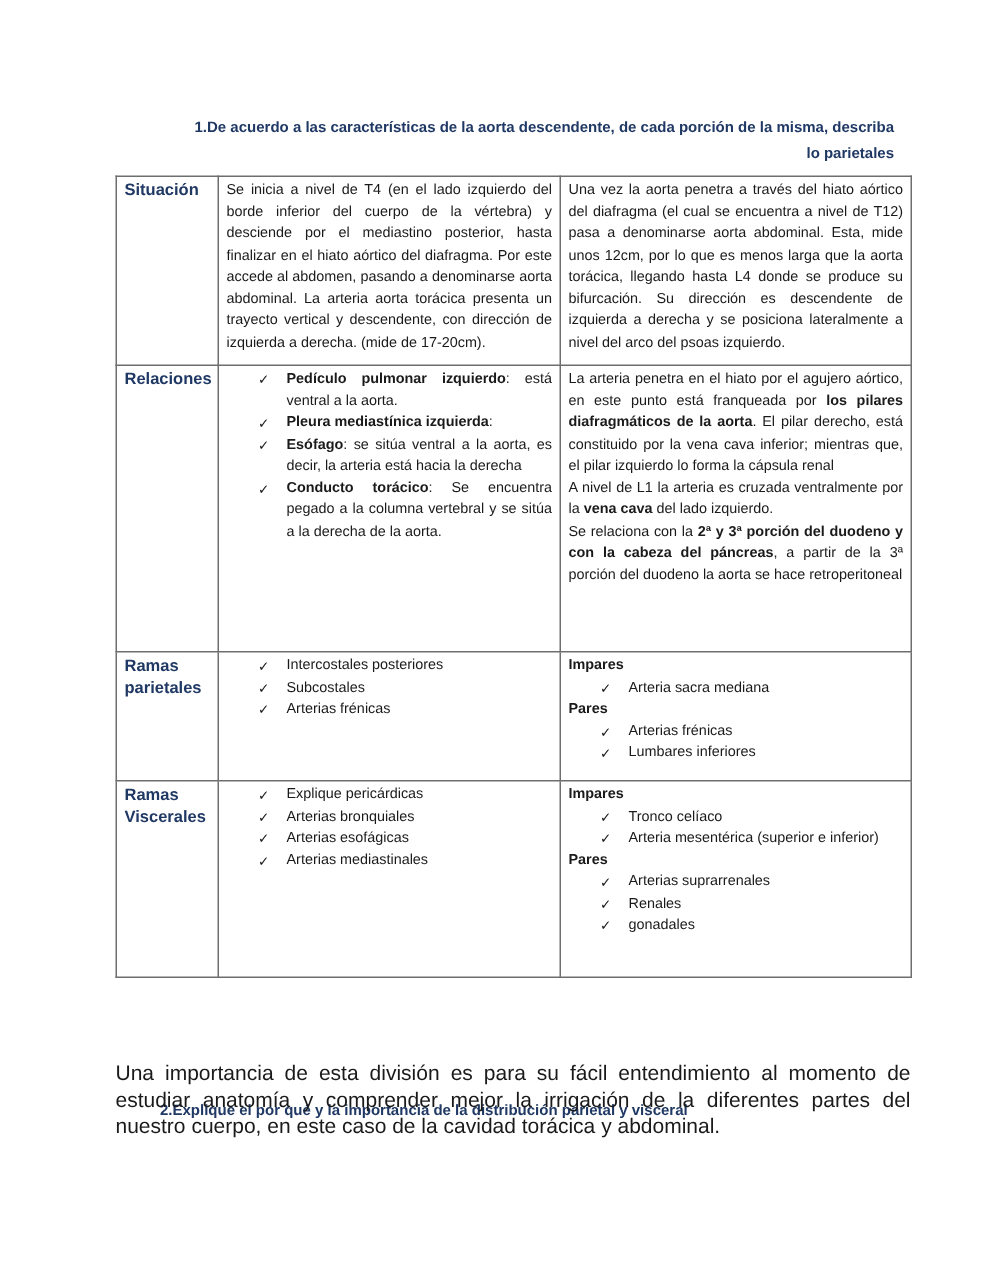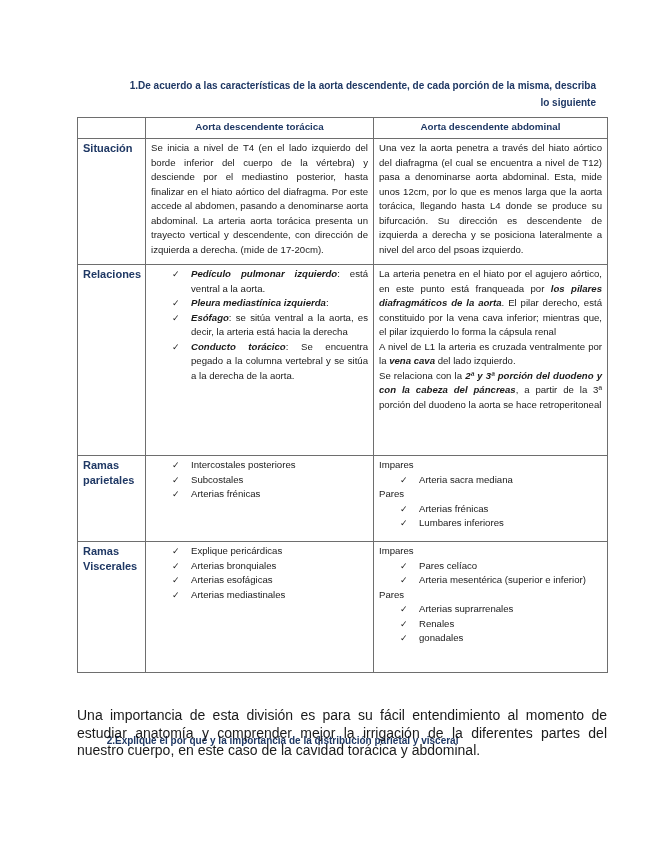--- a/index.html
+++ b/index.html
@@ -33,48 +33,43 @@
     td.rowlabel { font-weight: bold; color: #1f3864; font-size: 11px; }
     .just { text-align: justify; }
     tr.r-sit td { height: 121px; }
     tr.r-rel td { height: 186px; }
     tr.r-par td { height: 81px; }
     tr.r-vis td { height: 126px; margin-left: 36px; }
 
     ul.checks { list-style: none; margin: 0; padding: 0; }
     ul.checks li { position: relative; padding-left: 40px; text-align: justify; }
     ul.checks li .ck { position: absolute; left: 21px; top: 0; font-size: 9px; }
-    .sub-h { font-weight: normal; }
-    b { font-weight: bold; font-style: italic; }
+    .sub-h { font-weight: bold; }
+    b { font-weight: bold; }
 
     .answer {
       position: absolute; left: 77px; top: 707px; width: 530px;
       font-size: 14px; line-height: 17.5px; text-align: justify;
     }
   </style>
 </head>
 <body>
 
 <div class="q-heading q1">
   <span class="num">1.</span><span>De acuerdo a las características de la aorta descendente, de cada porción de la misma, describa</span>
-  <div class="cont">lo siguiente</div>
+  <div class="cont">lo parietales</div>
 </div>
 
 <table class="aorta">
   <colgroup>
       <col class="c1">
       <col class="c2">
       <col class="c3">
     </colgroup>
   <tbody>
-      <tr>
-    <th></th>
-    <th>Aorta descendente torácica</th>
-    <th>Aorta descendente abdominal</th>
-  </tr>
 
   <tr class="r-sit">
     <td class="rowlabel">Situación</td>
     <td class="just">Se inicia a nivel de T4 (en el lado izquierdo del borde inferior del cuerpo de la vértebra) y desciende por el mediastino posterior, hasta finalizar en el hiato aórtico del diafragma. Por este accede al abdomen, pasando a denominarse aorta abdominal. La arteria aorta torácica presenta un trayecto vertical y descendente, con dirección de izquierda a derecha. (mide de 17-20cm).</td>
     <td class="just">Una vez la aorta penetra a través del hiato aórtico del diafragma (el cual se encuentra a nivel de T12) pasa a denominarse aorta abdominal. Esta, mide unos 12cm, por lo que es menos larga que la aorta torácica, llegando hasta L4 donde se produce su bifurcación. Su dirección es descendente de izquierda a derecha y se posiciona lateralmente a nivel del arco del psoas izquierdo.</td>
   </tr>
 
   <tr class="r-rel">
     <td class="rowlabel">Relaciones</td>
     <td>
@@ -120,21 +115,21 @@
       <ul class="checks">
         <li><span class="ck">✓</span><span>Explique pericárdicas</span></li>
         <li><span class="ck">✓</span><span>Arterias bronquiales</span></li>
         <li><span class="ck">✓</span><span>Arterias esofágicas</span></li>
         <li><span class="ck">✓</span><span>Arterias mediastinales</span></li>
       </ul>
     </td>
     <td>
       <div class="sub-h">Impares</div>
       <ul class="checks">
-        <li><span class="ck">✓</span><span>Pares celíaco</span></li>
+        <li><span class="ck">✓</span><span>Tronco celíaco</span></li>
         <li><span class="ck">✓</span><span>Arteria mesentérica (superior e inferior)</span></li>
       </ul>
       <div class="sub-h">Pares</div>
       <ul class="checks">
         <li><span class="ck">✓</span><span>Arterias suprarrenales</span></li>
         <li><span class="ck">✓</span><span>Renales</span></li>
         <li><span class="ck">✓</span><span>gonadales</span></li>
       </ul>
     </td>
   </tr>

